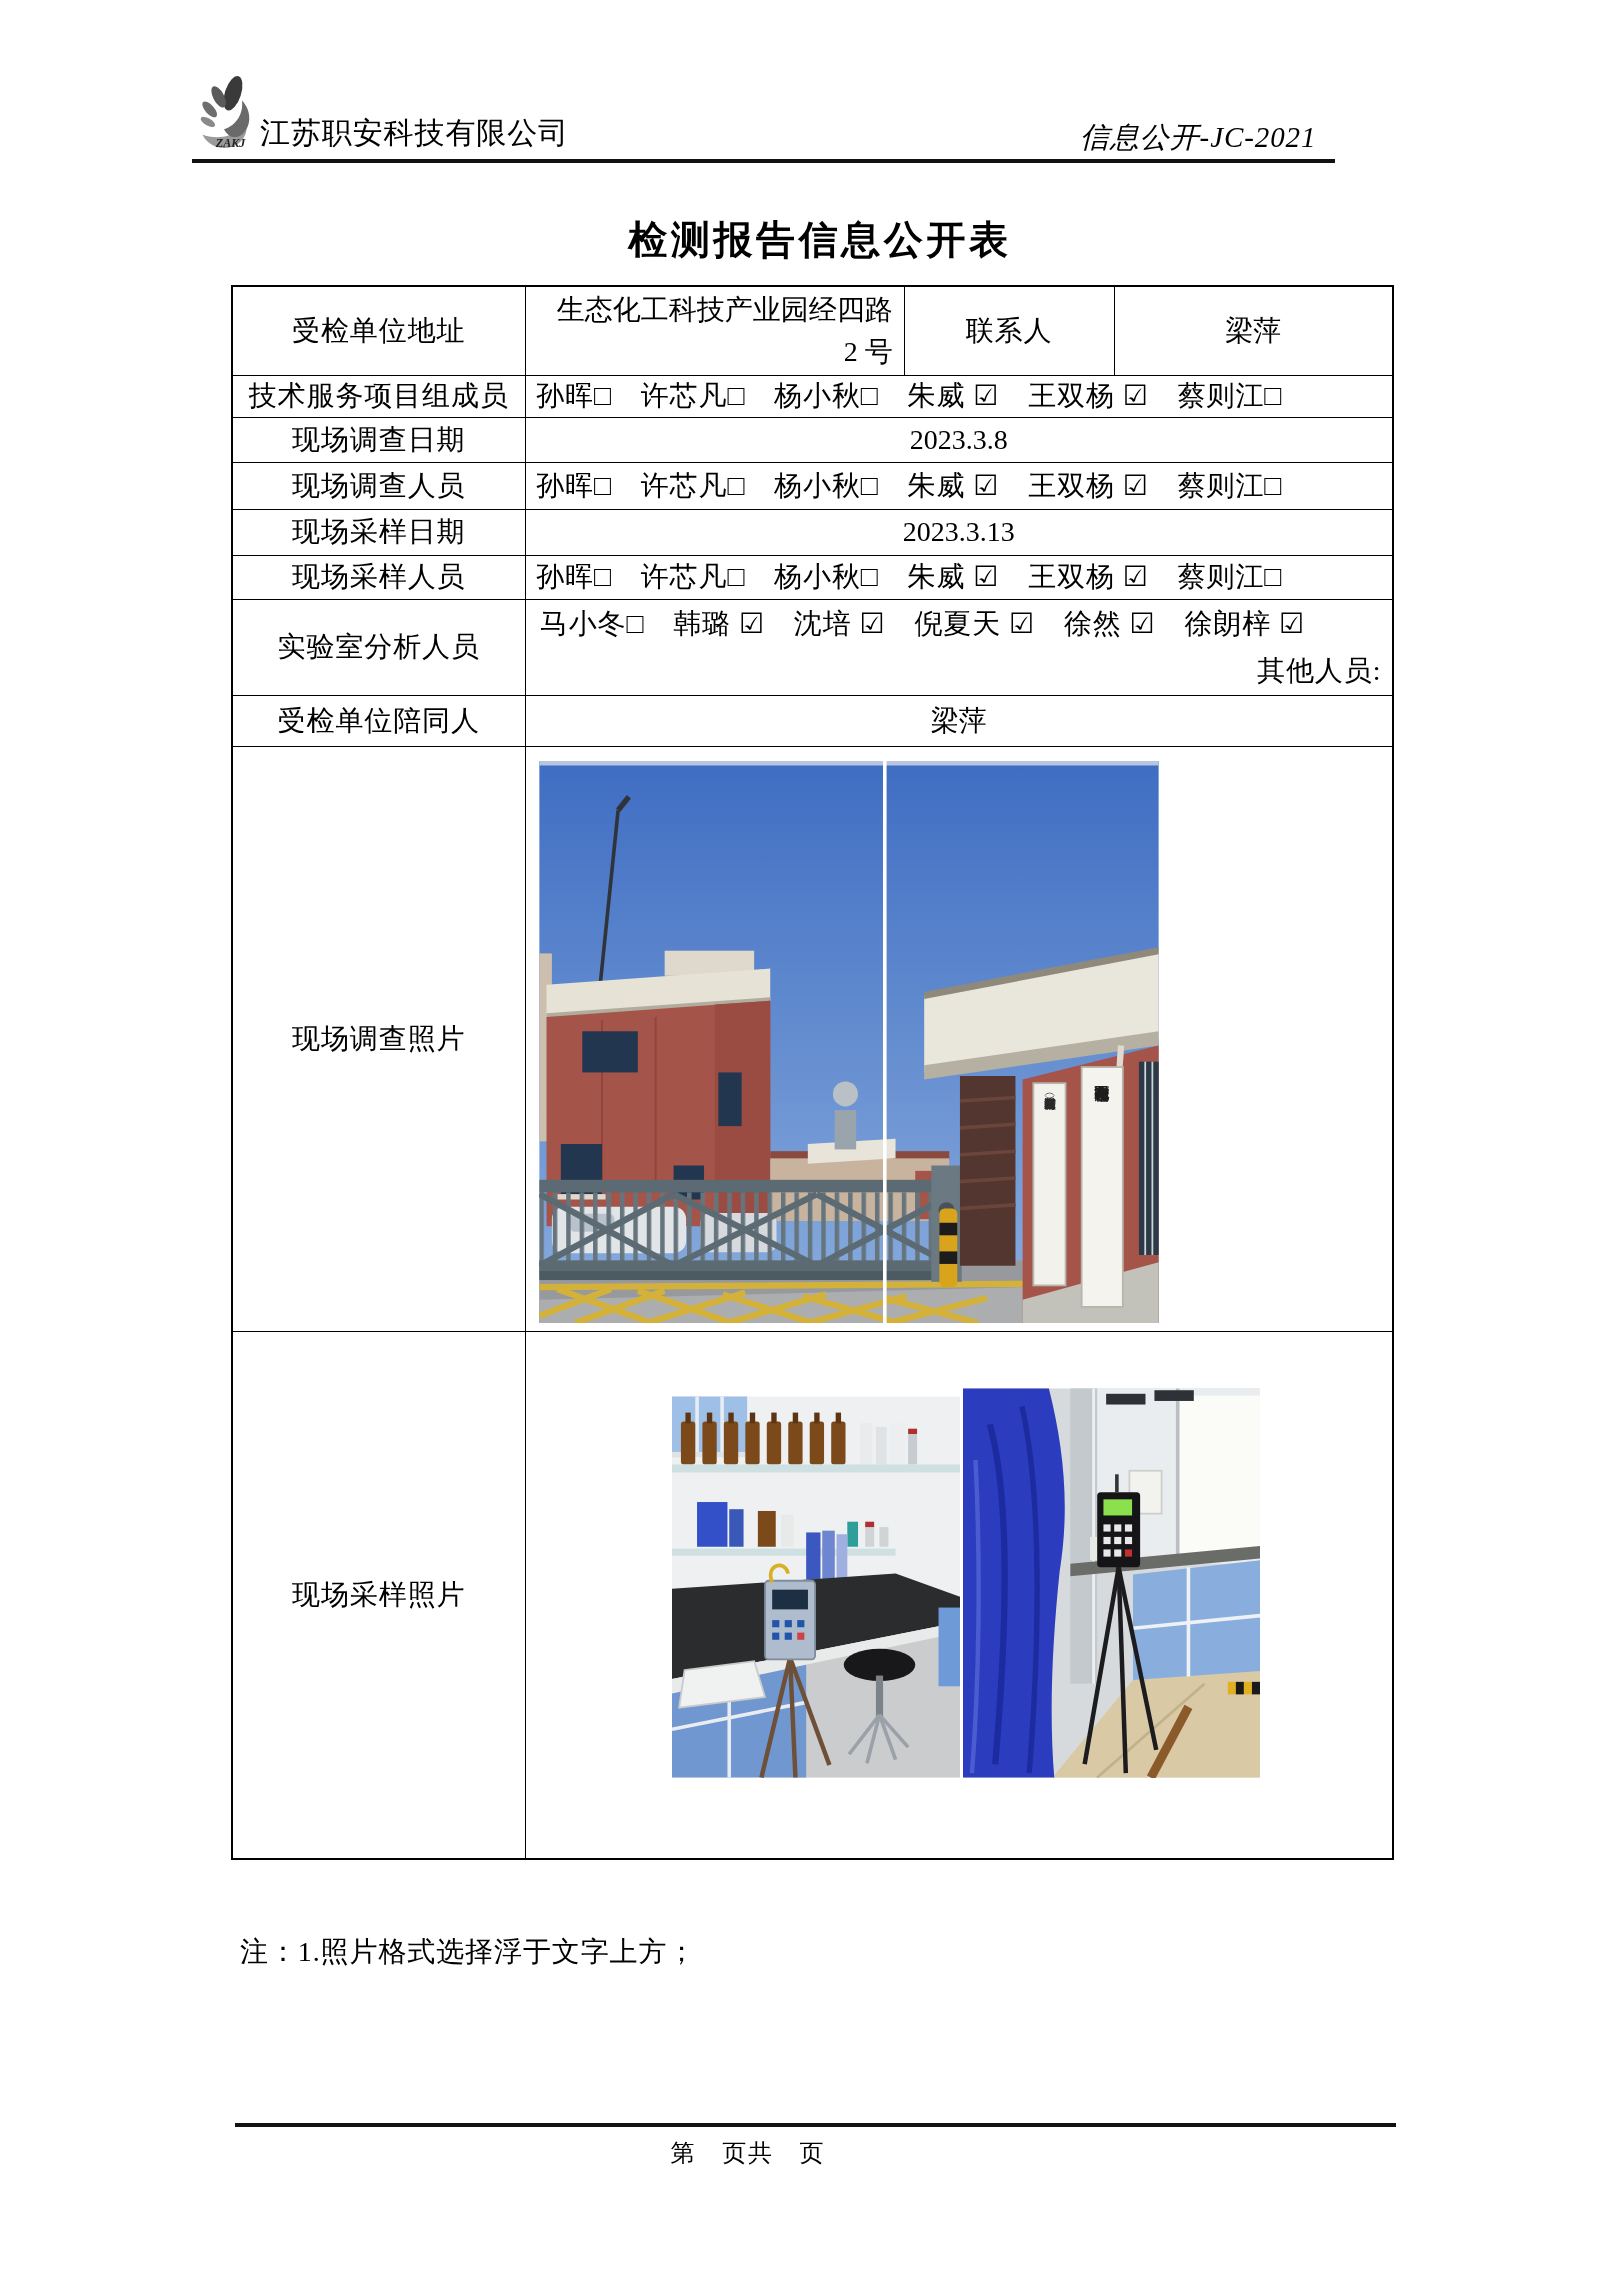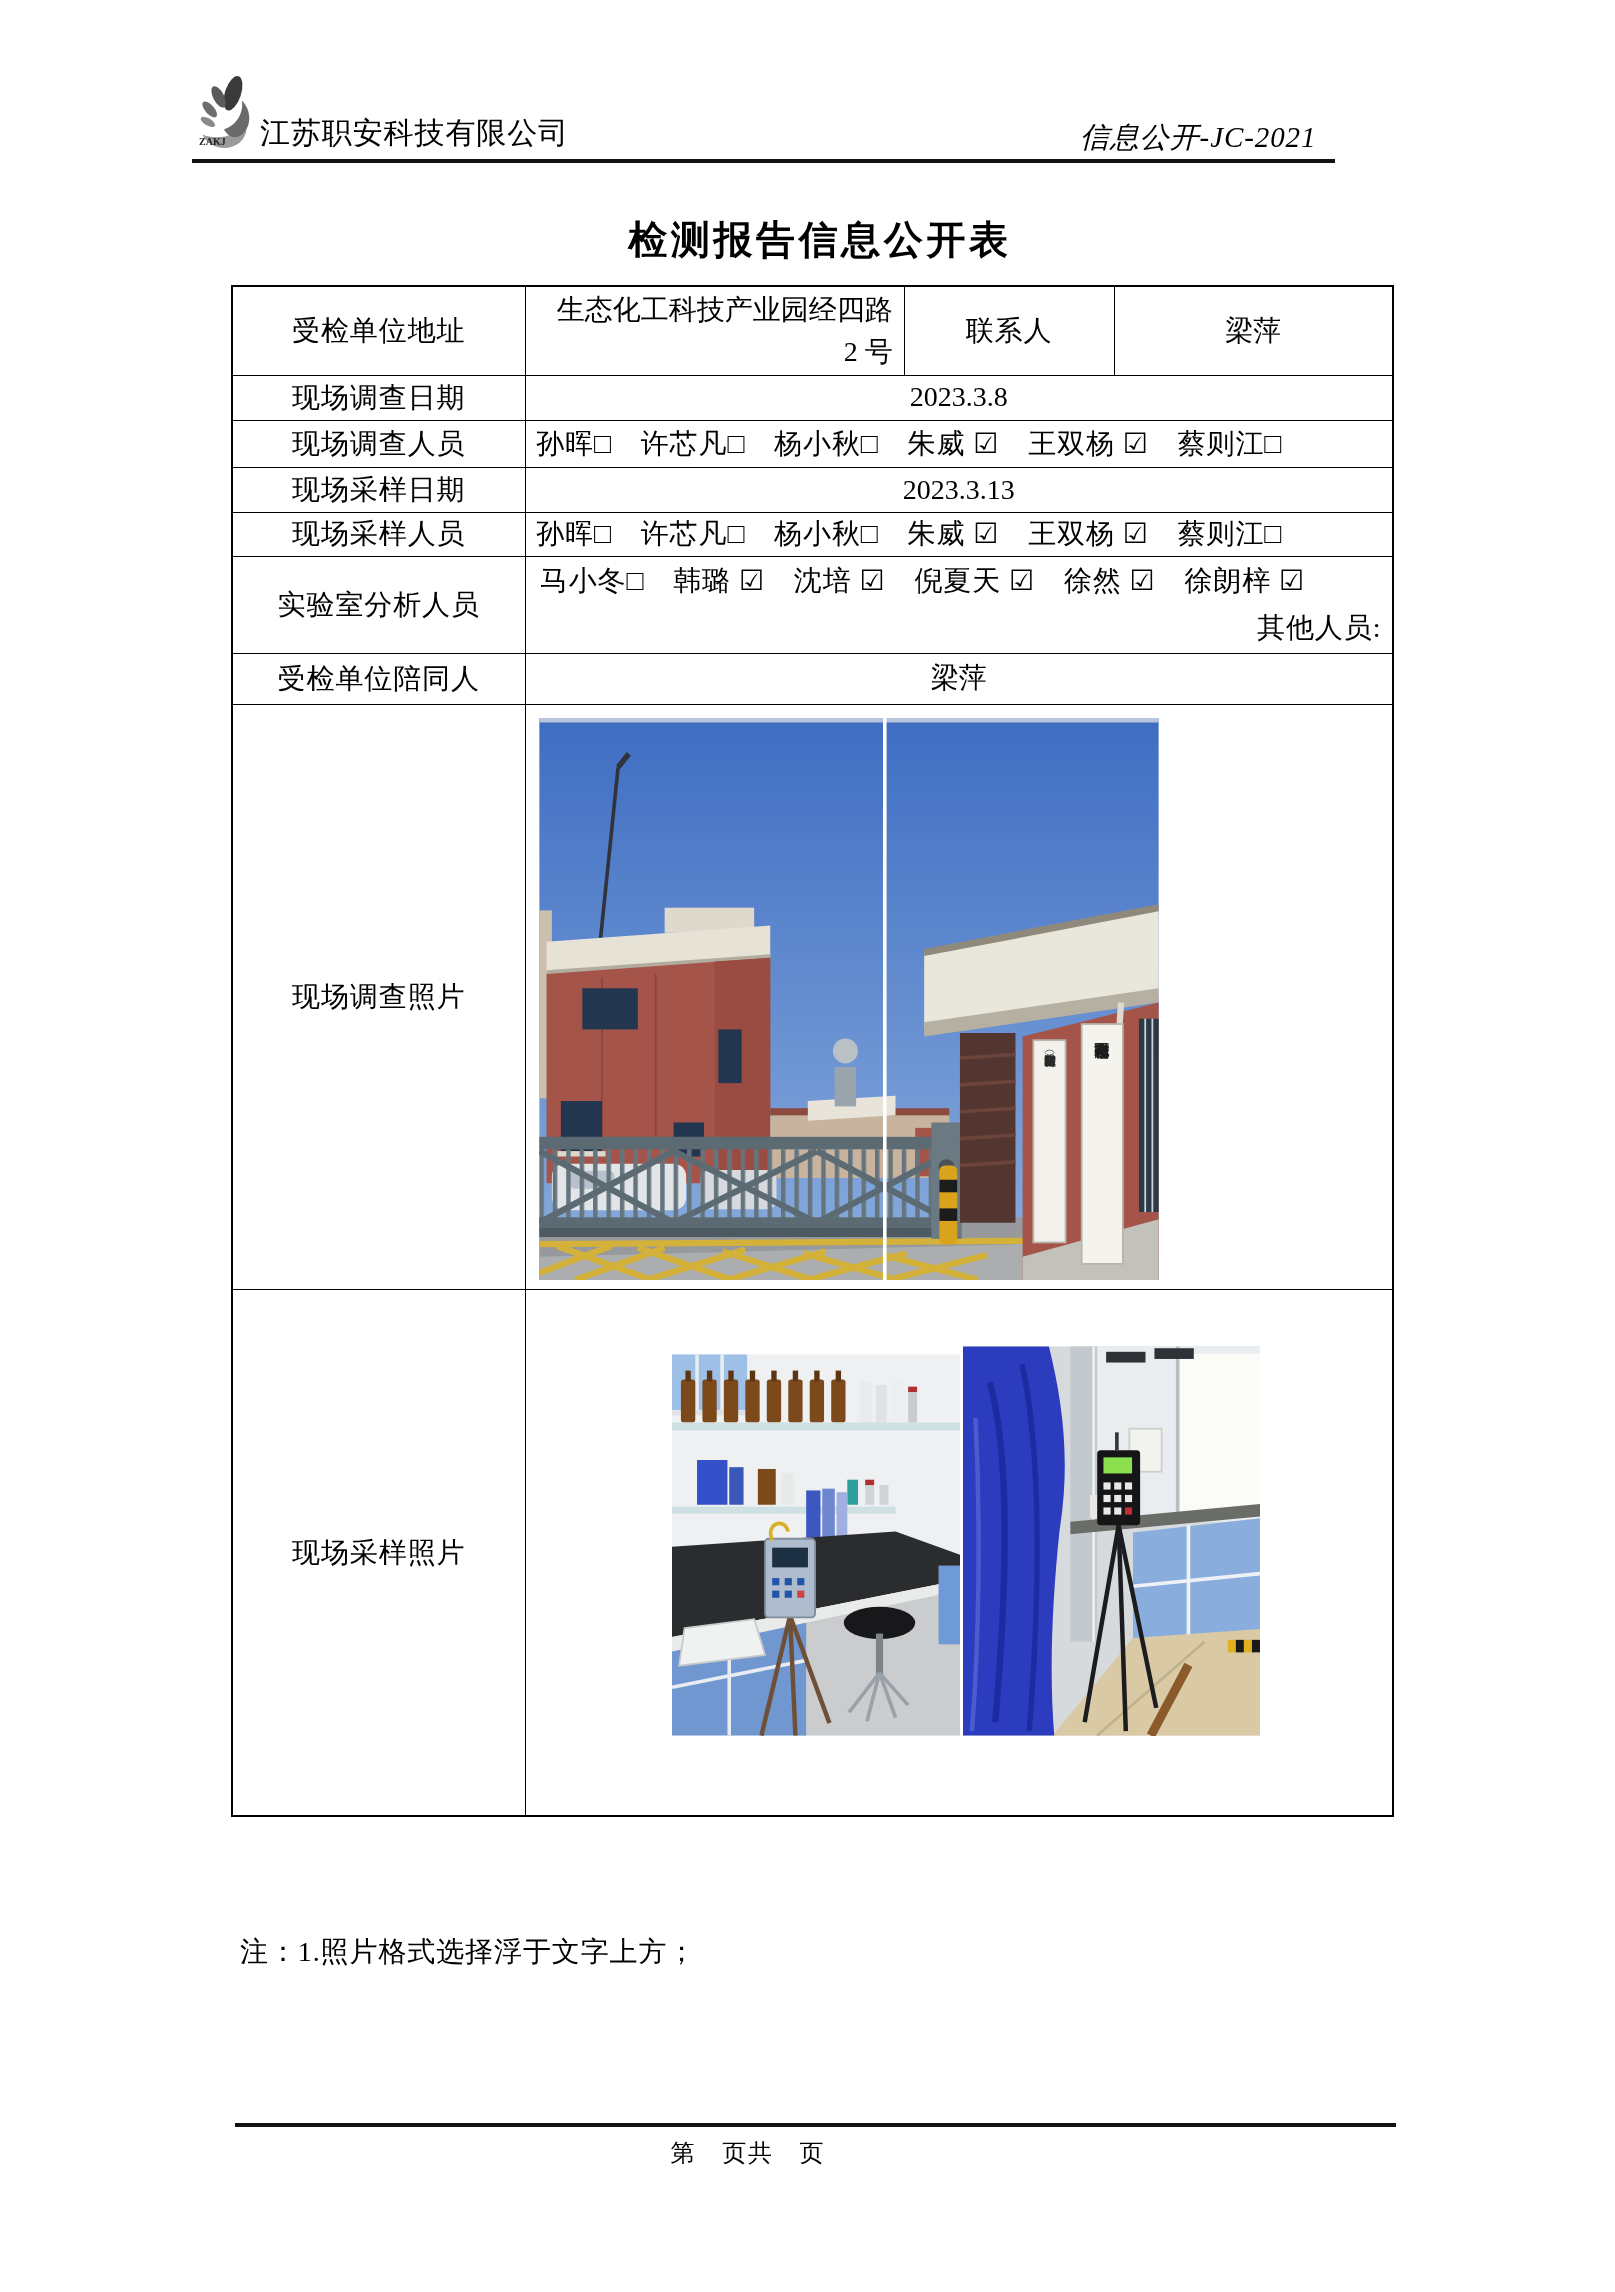--- a/index.html
+++ b/index.html
@@ -1,22 +1,22 @@
 <!DOCTYPE html>
 <html style="font-size:14.3px"><head>
 <meta charset="utf-8">
 <style>
   html,body{margin:0;padding:0;background:#e9e9e9;}
   .page{position:relative;width:1616px;height:2293px;background:#ffffff;margin:0 auto;
         font-family:"Liberation Serif","DejaVu Serif",serif;color:#000;overflow:hidden;}
 
   
   .logo-box{position:absolute;left:197px;top:70px;width:63px;height:86px;}
-  .logo-zakj{position:absolute;left:199px;top:136px;width:63px;text-align:left;
-             font-family:"Liberation Serif",serif;font-weight:bold;font-size:10px;color:#222;}
+  .logo-zakj{position:absolute;left:199px;top:136px;width:63px;text-align:center;
+             font-family:"Liberation Serif",serif;font-style:italic;font-weight:bold;font-size:12px;color:#222;}
   .company-name{position:absolute;left:260px;top:113px;font-size:30px;font-weight:normal;letter-spacing:0.9px;}
   .doc-code{position:absolute;left:1080px;top:118px;font-size:29px;letter-spacing:0.9px;font-style:italic;}
   .header-rule{position:absolute;left:192px;top:159px;width:1143px;height:3.6px;background:#121212;}
 
   
   .doc-title{position:absolute;left:0;top:213px;width:1616px;text-align:center;
              font-size:39px;font-weight:bold;letter-spacing:3.6px;padding-left:12px;}
 
   
   table.main{position:absolute;left:231px;top:285px;width:1162px;table-layout:fixed;
@@ -77,20 +77,24 @@
     <tr style="height:87px">
       <th class="lab">受检单位地址</th>
       <td class="val">
         <span class="addr-line">生态化工科技产业园经四路</span>
         <span class="addr-line">2 号</span>
       </td>
       <th class="lab">联系人</th>
       <td class="val">梁萍</td>
     </tr>
 
+    <tr style="height:40px">
+      <th class="lab">技术服务项目组成员</th>
+      <td class="members" colspan="3">孙晖□　许芯凡□　杨小秋□　朱威 ☑　王双杨 ☑　蔡则江□</td>
+    </tr>
 
     <tr style="height:42px">
       <th class="lab">现场调查日期</th>
       <td class="val" colspan="3">2023.3.8</td>
     </tr>
 
     <tr style="height:47px">
       <th class="lab">现场调查人员</th>
       <td class="members" colspan="3">孙晖□　许芯凡□　杨小秋□　朱威 ☑　王双杨 ☑　蔡则江□</td>
     </tr>

